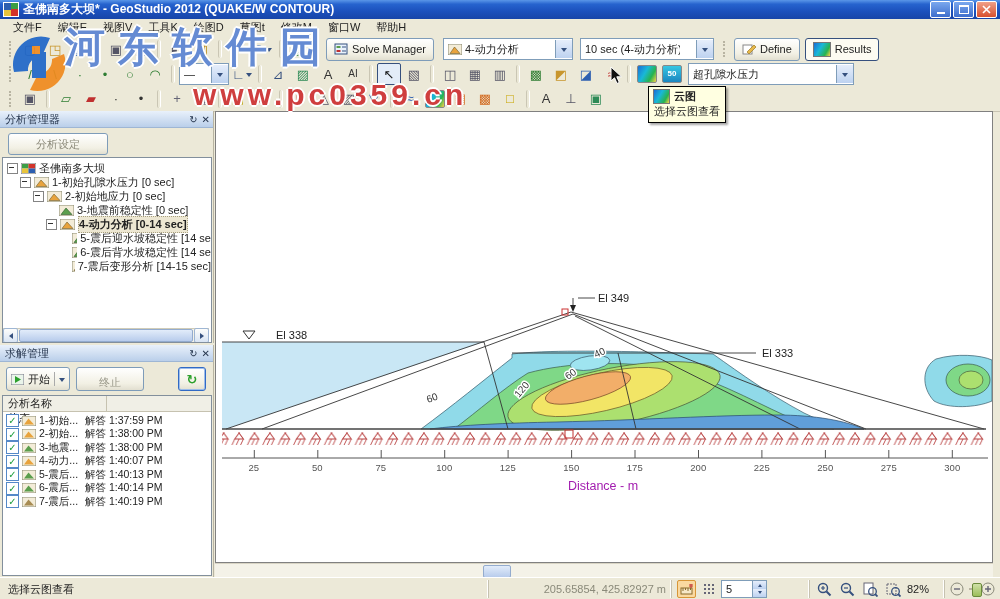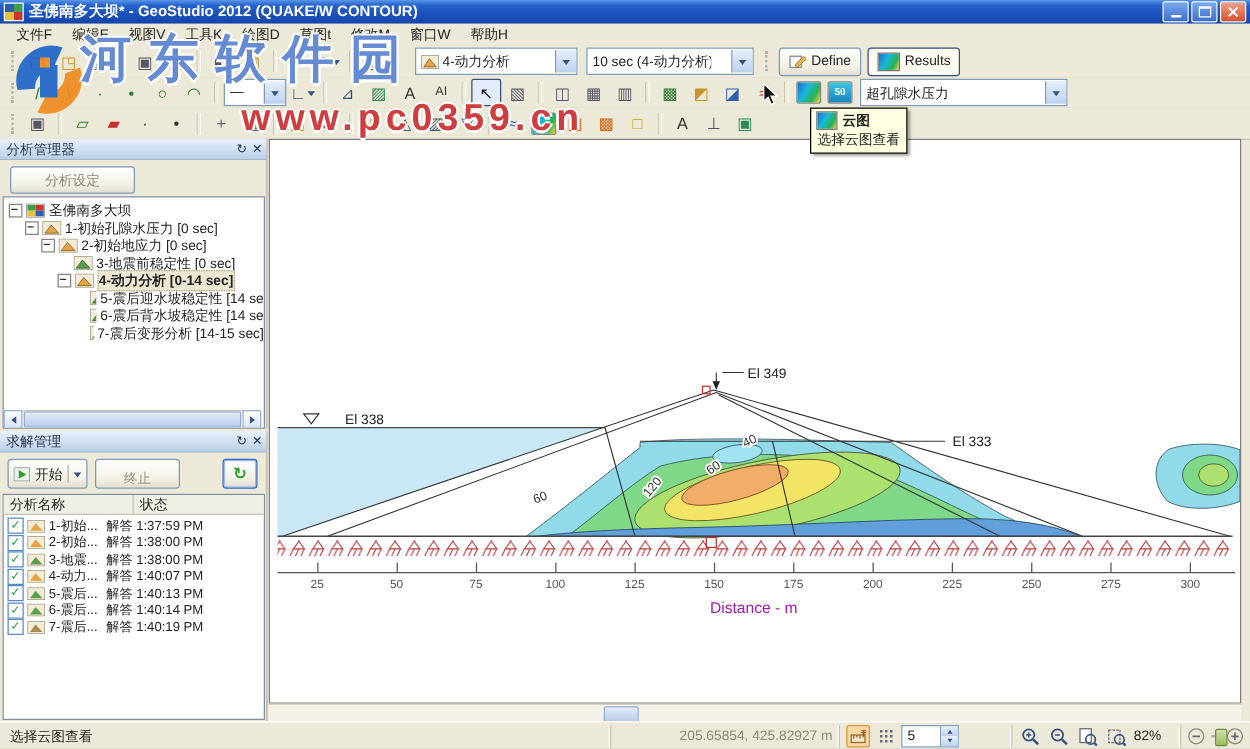--- a/index.html
+++ b/index.html
@@ -168,20 +168,29 @@
         </span>
         <span class="tbi dd">
           <b class="g" style="color:#2D5FB0">↷</b>
         </span>
         <span class="tbi sep"></span>
         <span class="tbi">
           <b class="g" style="color:#2E7D32">▨</b>
         </span>
       </span>
     <span class="grip"></span>
+    <span class="xpbtn" style="margin-left:2px;">
+      <svg width="14" height="12">
+          <rect x="1" y="1" width="12" height="10" fill="#EAF2FC" stroke="#35507E"></rect>
+          <rect x="2.5" y="3" width="4" height="2" fill="#5B9E4D"></rect>
+          <rect x="2.5" y="7" width="4" height="2" fill="#C03030"></rect>
+          <path d="M8,4 h4 M8,8 h4" stroke="#35507E"></path>
+        </svg>
+      <span>Solve Manager</span>
+    </span>
     <span class="combo" style="width:124px;margin-left:8px;">
       <svg class="mini-dam" width="14" height="11">
           <rect width="14" height="11" fill="#F3ECD8" stroke="#8a8a72"></rect>
           <polygon points="2,9.5 6.5,3 12,9.5" fill="#E8A33D" stroke="#6b5b2a" stroke-width="0.6"></polygon>
         </svg>
       <span class="cbtxt" style="margin-left:3px;">4-动力分析</span>
       <span class="arrow">
           <span class="tri-d"></span>
         </span>
     </span>
@@ -477,21 +486,21 @@
       <span style="border-left:1px solid #aaa;height:14px;"></span>
       <span class="tri-d"></span>
     </span>
     <span class="xpbtn" style="position:absolute;left:76px;top:22px;height:22px;width:52px;color:#9A988A;align-items:flex-end;">
       <span>终止</span>
     </span>
     <span class="xpbtn" style="position:absolute;left:178px;top:22px;height:22px;width:26px;padding:0;border-color:#316AC5;box-shadow:0 0 0 1px #9CBCEA inset;">
       <span style="color:#2CA02C;font-weight:bold;font-size:13px;">↻</span>
     </span>
     <div class="whitebox" style="left:2px;top:50px;width:208px;height:179px;">
-      <div style="display:flex;height:15px;background:#F0EFE6;border-bottom:1px solid #C6C2B0;align-items:flex-start;">
+      <div style="display:flex;height:15px;background:#F0EFE6;border-bottom:1px solid #C6C2B0;align-items:flex-start;flex-direction:column;">
         <span style="width:98px;padding-left:5px;border-right:1px solid #C6C2B0;">分析名称</span>
         <span style="padding-left:5px;">状态</span>
       </div>
       <div style="padding-top:2px;">
         <div class="srow">
           <span class="cb">✓</span>
           <svg class="mini-dam" width="14" height="10" style="margin-left:3px">
               <rect width="14" height="10" fill="#F3ECD8" stroke="#8a8a72"></rect>
               <polygon points="2,8.5 6.5,2.5 12,8.5" fill="#E8A33D"></polygon>
             </svg>

